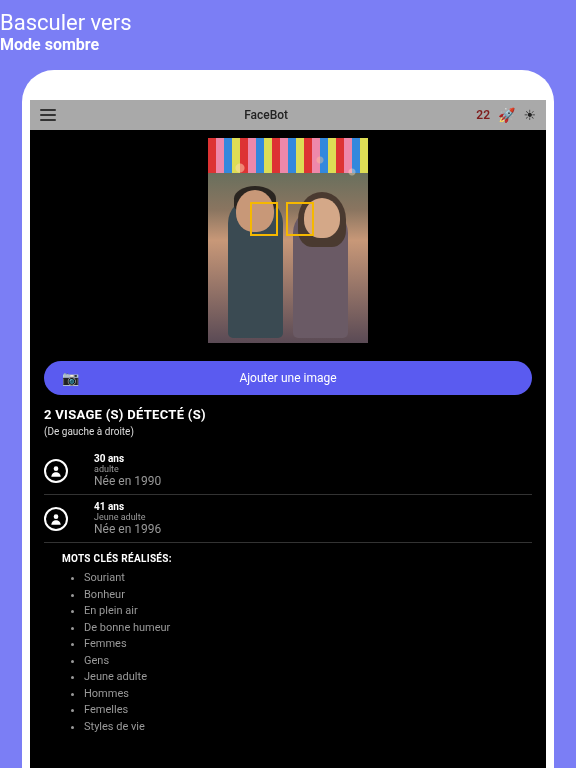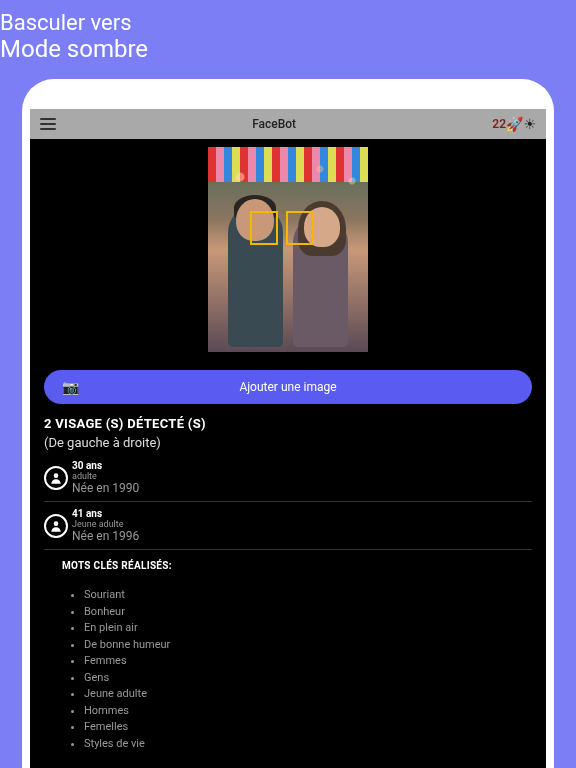--- a/index.html
+++ b/index.html
@@ -1,22 +1,22 @@
 <!DOCTYPE html>
 <html><head>
 <meta charset="utf-8">
 <style>
 *{margin:0;padding:0;box-sizing:border-box;font-family:-apple-system,BlinkMacSystemFont,"Segoe UI",Roboto,sans-serif}
 body{width:576px;height:768px;background:#7b7ef5;overflow:hidden;position:relative}
 .promo-text{color:#fff;padding:10px 0 16px}
 .promo-line1{font-size:22px;font-weight:400}
-.promo-line2{font-size:24px;font-weight:400}
+.promo-line2{font-size:16px;font-weight:700}
 .device-frame{background:#fff;border-radius:32px 32px 0 0;margin:0 22px;height:700px;padding:30px 8px 0;overflow:hidden}
 .app{background:#000;height:100%;display:flex;flex-direction:column;overflow:hidden}
-.toolbar{background:#a9a9a9;height:30px;display:flex;align-items:center;padding:0 10px;}
+.toolbar{background:#a9a9a9;height:30px;display:flex;align-items:center;padding:0 10px;gap:8px}
 .menu-icon{width:16px;height:12px;display:flex;flex-direction:column;justify-content:space-between;cursor:pointer}
 .menu-icon span{height:2px;background:#333;border-radius:1px}
 .toolbar-title{flex:1;text-align:center;font-size:12px;font-weight:500;color:#222}
 .toolbar-count{font-size:12px;font-weight:600;color:#7f1d1d}
 .rocket-icon,.brightness-icon{font-size:14px;color:#222;cursor:pointer}
 .image-area{display:flex;justify-content:center;padding:8px 0}
 .photo{width:160px;height:205px;background:linear-gradient(180deg,#4a6a5a 0%,#8a7560 35%,#c89878 50%,#5a4a55 100%);position:relative;overflow:hidden}
 .flags{position:absolute;top:0;left:0;right:0;height:35px;background:repeating-linear-gradient(90deg,#d33 0 8px,#e8a 8px 16px,#38d 16px 24px,#dd5 24px 32px)}
 .bokeh{position:absolute;top:10px;left:0;right:0;height:40px;background:radial-gradient(circle at 20% 50%,rgba(255,220,180,.5) 4px,transparent 5px),radial-gradient(circle at 70% 30%,rgba(255,200,150,.4) 3px,transparent 4px),radial-gradient(circle at 90% 60%,rgba(255,230,200,.4) 3px,transparent 4px)}
 .person1{position:absolute;left:20px;top:60px;width:55px;height:140px;background:#3a4a52;border-radius:25px 25px 5px 5px}
@@ -26,28 +26,28 @@
 .head2{position:absolute;right:28px;top:60px;width:36px;height:40px;background:#d4a888;border-radius:50% 50% 45% 45%}
 .hair2{position:absolute;right:22px;top:54px;width:48px;height:55px;background:#4a3a30;border-radius:50% 50% 30% 30%}
 .face-box{position:absolute;border:2.5px solid #f5b800}
 .fb1{left:42px;top:64px;width:28px;height:34px}
 .fb2{left:78px;top:64px;width:28px;height:34px}
 .add-btn{background:#5a5bf0;color:#fff;border:none;border-radius:20px;margin:10px 14px 12px;padding:10px;display:flex;align-items:center;justify-content:center;gap:10px;font-size:12px;cursor:pointer;position:relative}
 .cam-icon{position:absolute;left:18px;font-size:14px}
 .results{padding:0 14px 10px;color:#fff;font-size:10px;overflow-y:auto;flex:1}
 .results::-webkit-scrollbar{width:0}
 .detected-title{font-weight:700;font-size:13px;letter-spacing:.3px}
-.detected-sub{font-size:13px;margin:4px 0 4px;color:#ddd}
-.face-row{display:flex;align-items:center;gap:4px;padding:6px 0;border-bottom:1px solid #333}
+.detected-sub{font-size:10px;margin:4px 0 10px;color:#ddd}
+.face-row{display:flex;align-items:center;gap:26px;padding:6px 0;border-bottom:1px solid #333}
 .avatar{width:24px;height:24px;border:2px solid #fff;border-radius:50%;display:flex;align-items:center;justify-content:center;flex-shrink:0}
 .avatar svg{width:14px;height:14px;fill:#fff}
 .face-info .age{font-weight:700;font-size:10px}
 .face-info .cat{color:#999;font-size:9px}
 .face-info .born{color:#999;font-size:12px}
-.kw-title{font-weight:700;font-size:10px;margin:10px 0 16px 18px;letter-spacing:.3px}
+.kw-title{font-weight:700;font-size:10px;margin:10px 0 6px 18px;letter-spacing:.3px}
 .kw-list{list-style:disc;padding-left:40px;color:#999}
 .kw-list li{font-size:11px;line-height:1.5}
 </style>
 </head>
 <body>
 
 <div class="promo-text">
   <div class="promo-line1">Basculer vers</div>
   <div class="promo-line2">Mode sombre</div>
 </div>

